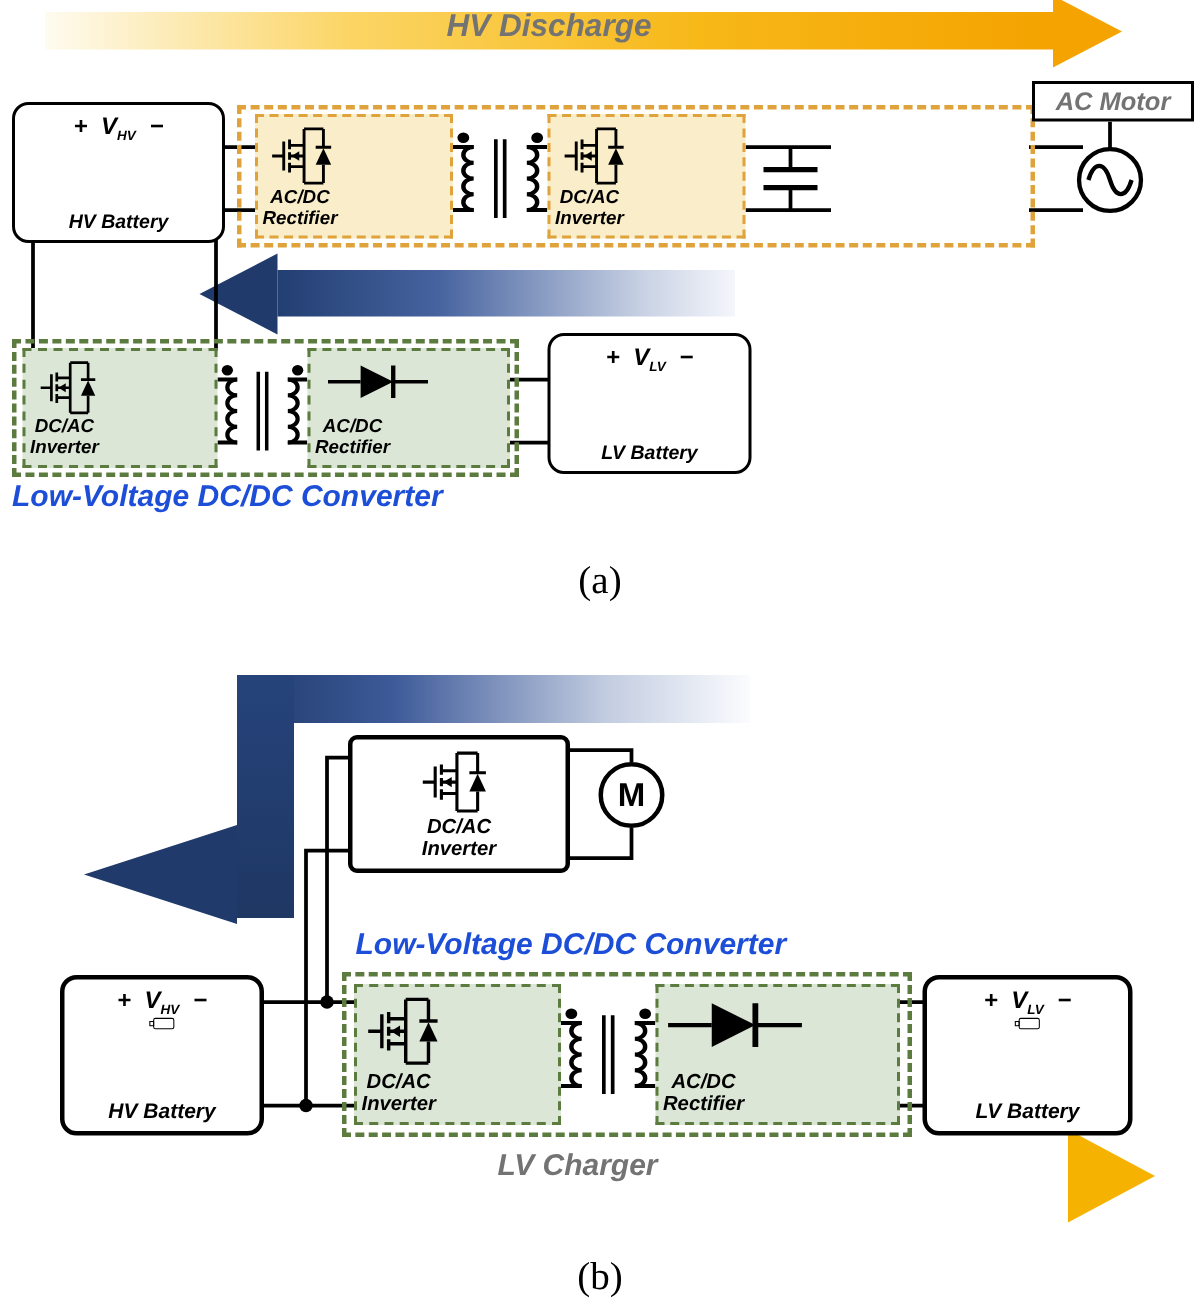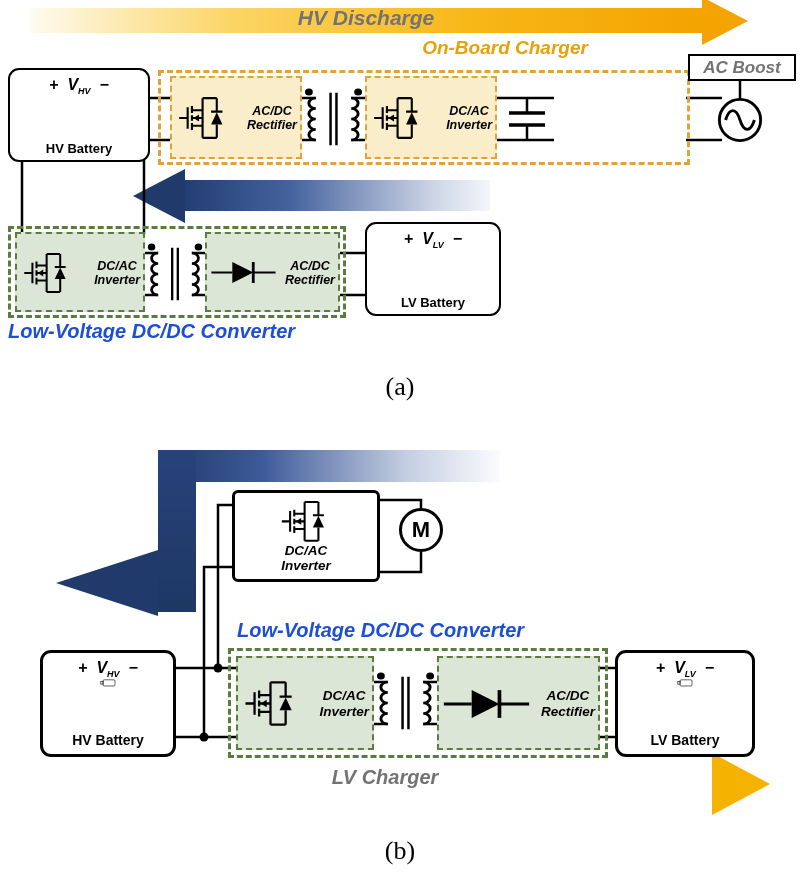--- a/index.html
+++ b/index.html
@@ -14,35 +14,35 @@
   .pre { white-space:pre-line; }
   .caption { font-family:"Liberation Serif", serif; font-size:26px; color:#000; }
 
   
   .arrow-body { position:absolute; z-index:1; }
   .tri { position:absolute; width:0; height:0; z-index:1; }
 
   
   .white-box { position:absolute; background:#fff; border:2.5px solid #000; border-radius:11px; z-index:4;
                display:flex; flex-direction:column; align-items:center; justify-content:space-between; padding:7px 4px 6px; }
-  .block { position:absolute; z-index:4; display:flex; align-items:center;
+  .block { position:absolute; z-index:4; display:flex; flex-direction:column; align-items:flex-start;
            justify-content:space-between; padding:6px 3px 5px; }
   .gold-block  { background:#FAEDC9; border:2px dashed #E0A33C; }
   .green-block { background:#DCE6D6; border:2px dashed #5C7B3F; }
   .group { position:absolute; z-index:3; }
   .gold-group  { border:3px dashed #E0A33C; }
   .green-group { border:3px dashed #5C7B3F; }
 
   .blk-label { font-weight:bold; font-style:italic; font-size:12.5px; line-height:1.12; text-align:center; white-space:pre-line; }
   .blk-label-lg { font-size:13.5px; }
 
   .volt { display:flex; align-items:baseline; gap:9px; font-weight:bold; font-style:italic; font-size:16px; line-height:1; }
   .volt sub { font-size:9px; font-style:italic; }
 
-  .batt-label { font-weight:bold; font-size:13px;margin-top:45px; }
+  .batt-label { font-weight:bold; font-style:italic; font-size:13px;margin-top:45px; }
   .batt-label-lg { font-size:14px; }
 
   .wires { position:absolute; z-index:2; }
   .icon-svg { display:block; }
 
   .motor-circle { position:absolute; z-index:4; background:#fff; border:3.5px solid #000; border-radius:50%;
                   display:flex; align-items:center; justify-content:center; font-weight:bold; font-size:22px; }
   .green-text { color:#1d4ed8; }
   .gold-text  { color:#E9A00B; }
 </style>
@@ -84,25 +84,24 @@
   </defs>
 </svg>
 
 <div class="page">
 
   <div class="arrow-body" style="left:30px; top:8px; width:672px; height:25px;
               background:linear-gradient(90deg,#FEFBF0 0%,#FBD565 30%,#F7B818 65%,#F4A300 100%);"></div>
   <div class="tri" style="left:702px; top:-3px; border-left:46px solid #F4A300; border-top:24px solid transparent; border-bottom:24px solid transparent;"></div>
   <div class="abs lbl center" style="left:30px; top:6px; width:672px; font-size:21px; z-index:5;">HV Discharge</div>
 
-  <div class="abs lbl center gold-text" style="left:355px; top:37px; width:300px; font-size:19px; z-index:5;">On-Board Charger</div>
 
   <div class="abs" style="left:688px; top:54px; width:108px; height:27px; background:#fff; border:2.5px solid #000; z-index:4;
               display:flex; align-items:center; justify-content:center;">
-    <span class="lbl" style="font-size:17px;">AC Boost</span>
+    <span class="lbl" style="font-size:17px;">AC Motor</span>
   </div>
 
   <svg class="wires" style="left:0; top:0;" width="800" height="430">
     <g stroke="#000" stroke-width="2.5" fill="none">
       <path d="M150 98 H174 M150 140 H174"></path>
       <path d="M497 98 H554 M497 140 H554"></path>
       <path d="M527 98 V113 M527 125 V140"></path>
       <path d="M509 113 H545 M509 125 H545" stroke-width="3.5"></path>
       <path d="M686 98 H722 M686 140 H722"></path>
       <path d="M740 81 V99"></path>

